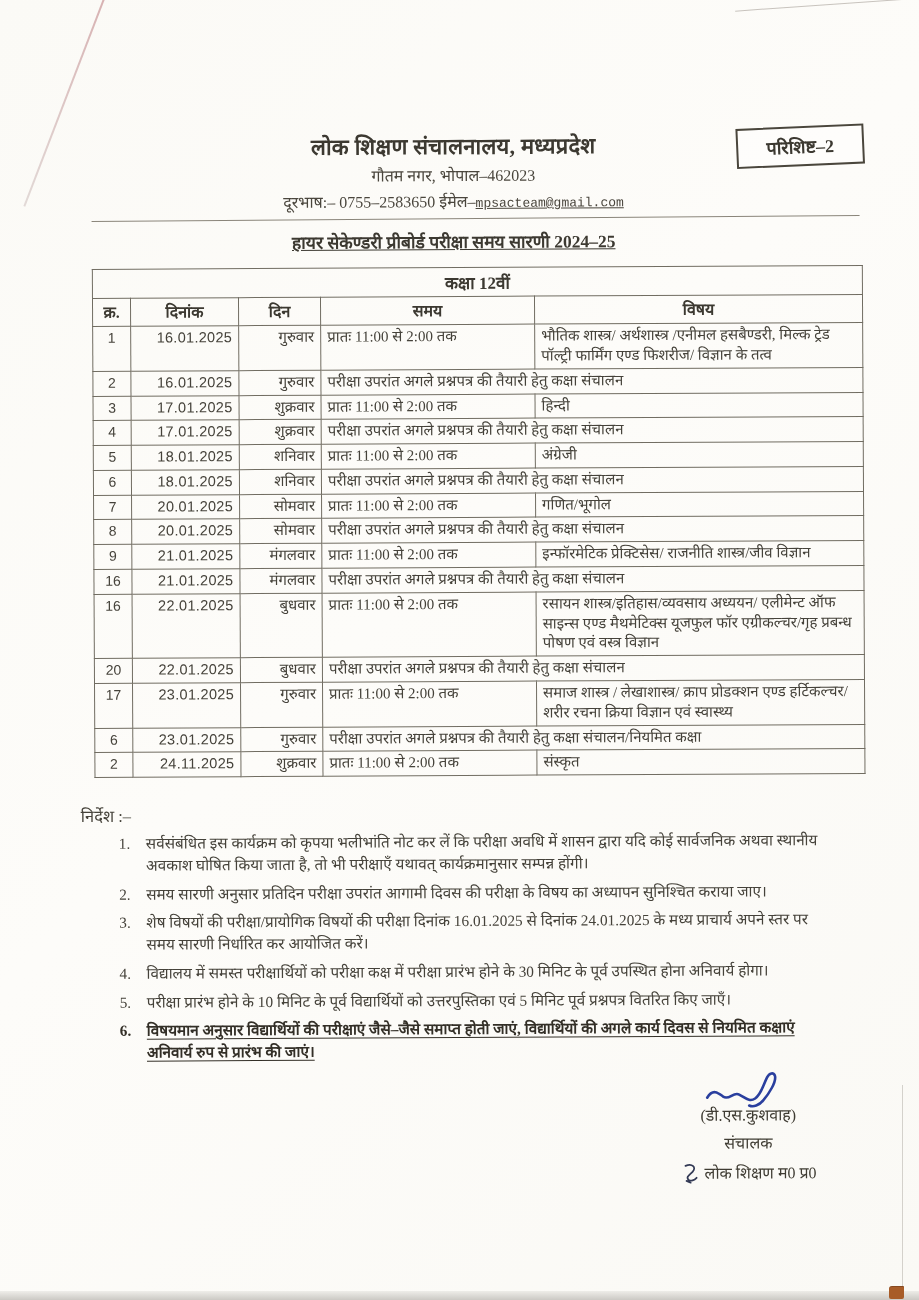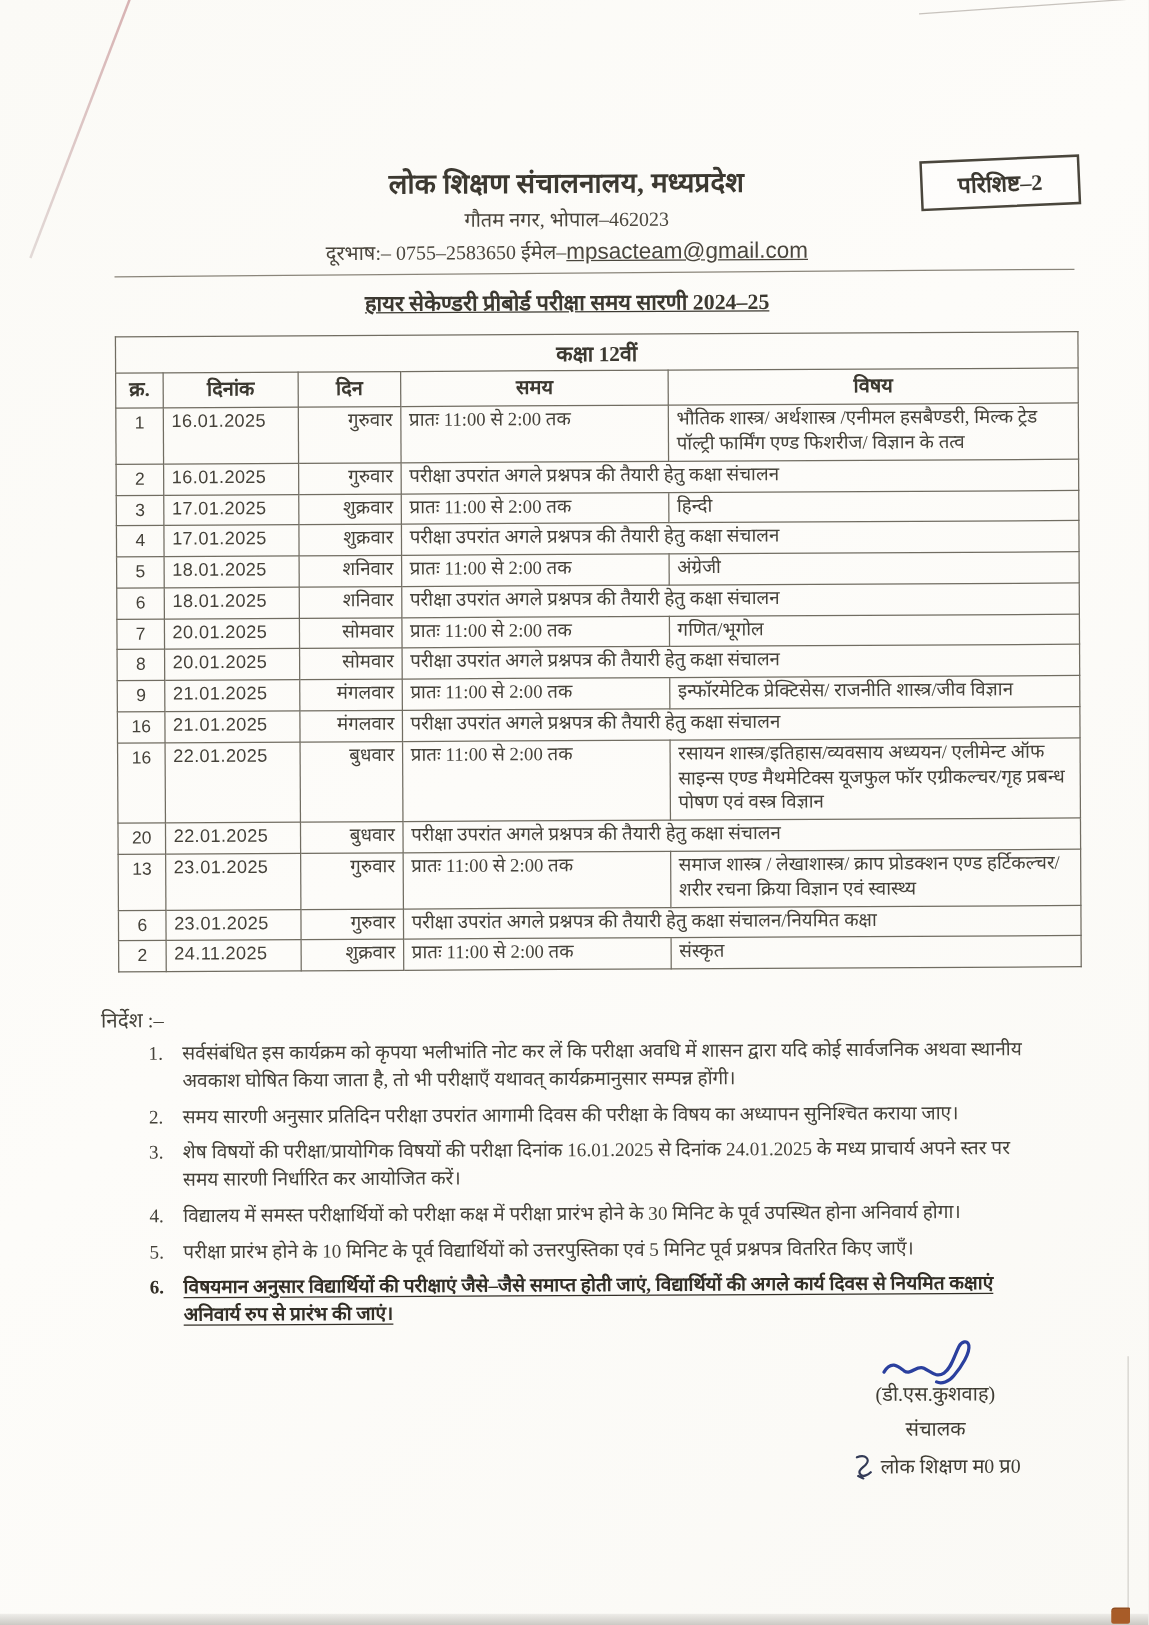--- a/index.html
+++ b/index.html
@@ -39,21 +39,21 @@
   }
   .corner-mark{
     position:absolute;left:889px;top:1286px;width:15px;height:13px;
     background:#a85c28;border-radius:3px 1px 2px 2px;box-shadow:0 1px 0 rgba(0,0,0,.2) inset;
   }
   
   .header{padding-top:130px;margin-left:92px;width:724px;text-align:center;}
   .org-name{font-size:22px;font-weight:bold;color:#3c3931;letter-spacing:.2px;}
   .addr{font-size:16px;margin-top:4px;color:#4a463d;}
   .contact{font-size:16px;margin-top:4px;color:#4a463d;}
-  .contact .email{text-decoration:underline;font-family:Liberation Sans, sans-serif;font-size:18px;}
+  .contact .email{text-decoration:underline;font-family:Liberation Mono, monospace;font-size:13px;}
   .header-rule{margin:6px 0 0 0;border:none;border-top:1.5px solid #8a857a;width:768px;transform:rotate(-0.15deg);}
   .doc-title{display:inline-block;font-size:17.5px;font-weight:bold;color:#3c3931;
     text-decoration:underline;margin-top:10px;}
   .appendix-box{
     position:absolute;left:737px;top:128px;width:124px;height:36px;
     border:2px solid #4a463c;display:flex;align-items:center;justify-content:center;
     font-size:18px;font-weight:bold;color:#3c3931;background:rgba(255,255,255,.4);
     transform:rotate(-2.2deg);
   }
   
@@ -64,21 +64,21 @@
   }
   table.schedule th,table.schedule td{
     border:1px solid #716d62;padding:2px 6px;vertical-align:top;line-height:1.32;
   }
   caption.tbl-caption{
     border:1px solid #716d62;border-bottom:none;caption-side:top;
     font-size:17px;font-weight:bold;text-align:center;padding:3px 0 2px;color:#3c3931;
   }
   table.schedule th{font-size:16px;font-weight:bold;text-align:center;padding:3px 4px;color:#3c3931;}
   td.c-no{text-align:center;font-family:"Liberation Sans","DejaVu Sans",sans-serif;font-size:14px;}
-  td.c-date{text-align:left;font-family:"Liberation Sans","DejaVu Sans",sans-serif;font-size:14.5px;letter-spacing:.3px;}
+  td.c-date{text-align:right;font-family:"Liberation Sans","DejaVu Sans",sans-serif;font-size:14.5px;letter-spacing:.3px;}
   td.c-day{text-align:right;}
   col.w-no{width:38px;}col.w-date{width:108px;}col.w-day{width:82px;}col.w-time{width:214px;}col.w-subject{width:328px;}
   
   .instructions{margin:26px 0 0 78px;width:790px;}
   .inst-heading{font-size:16.5px;color:#45423a;margin-bottom:6px;}
   ol.inst-list{list-style:none;margin:0;padding:0;}
   ol.inst-list li{display:flex;margin-bottom:7px;font-size:15.3px;line-height:1.42;}
   ol.inst-list .num{width:27px;margin-left:38px;flex:0 0 auto;text-align:left;}
   ol.inst-list .txt{flex:1 1 auto;padding-right:42px;}
   ol.inst-list li.emph .num,ol.inst-list li.emph .txt{font-weight:bold;color:#332f27;}
@@ -208,21 +208,21 @@
             <td class="c-time">प्रातः 11:00 से 2:00 तक</td>
             <td class="c-subject">रसायन शास्त्र/इतिहास/व्यवसाय अध्ययन/ एलीमेन्ट ऑफ साइन्स एण्ड मैथमेटिक्स यूजफुल फॉर एग्रीकल्चर/गृह प्रबन्ध पोषण एवं वस्त्र विज्ञान</td>
           </tr>
           <tr>
             <td class="c-no">20</td>
             <td class="c-date">22.01.2025</td>
             <td class="c-day">बुधवार</td>
             <td class="c-time" colspan="2">परीक्षा उपरांत अगले प्रश्नपत्र की तैयारी हेतु कक्षा संचालन</td>
           </tr>
           <tr>
-            <td class="c-no">13</td>
+            <td class="c-no">17</td>
             <td class="c-date">23.01.2025</td>
             <td class="c-day">गुरुवार</td>
             <td class="c-time">प्रातः 11:00 से 2:00 तक</td>
             <td class="c-subject">समाज शास्त्र / लेखाशास्त्र/ क्राप प्रोडक्शन एण्ड हर्टिकल्चर/शरीर रचना क्रिया विज्ञान एवं स्वास्थ्य</td>
           </tr>
           <tr>
             <td class="c-no">6</td>
             <td class="c-date">23.01.2025</td>
             <td class="c-day">गुरुवार</td>
             <td class="c-time" colspan="2">परीक्षा उपरांत अगले प्रश्नपत्र की तैयारी हेतु कक्षा संचालन/नियमित कक्षा</td>

